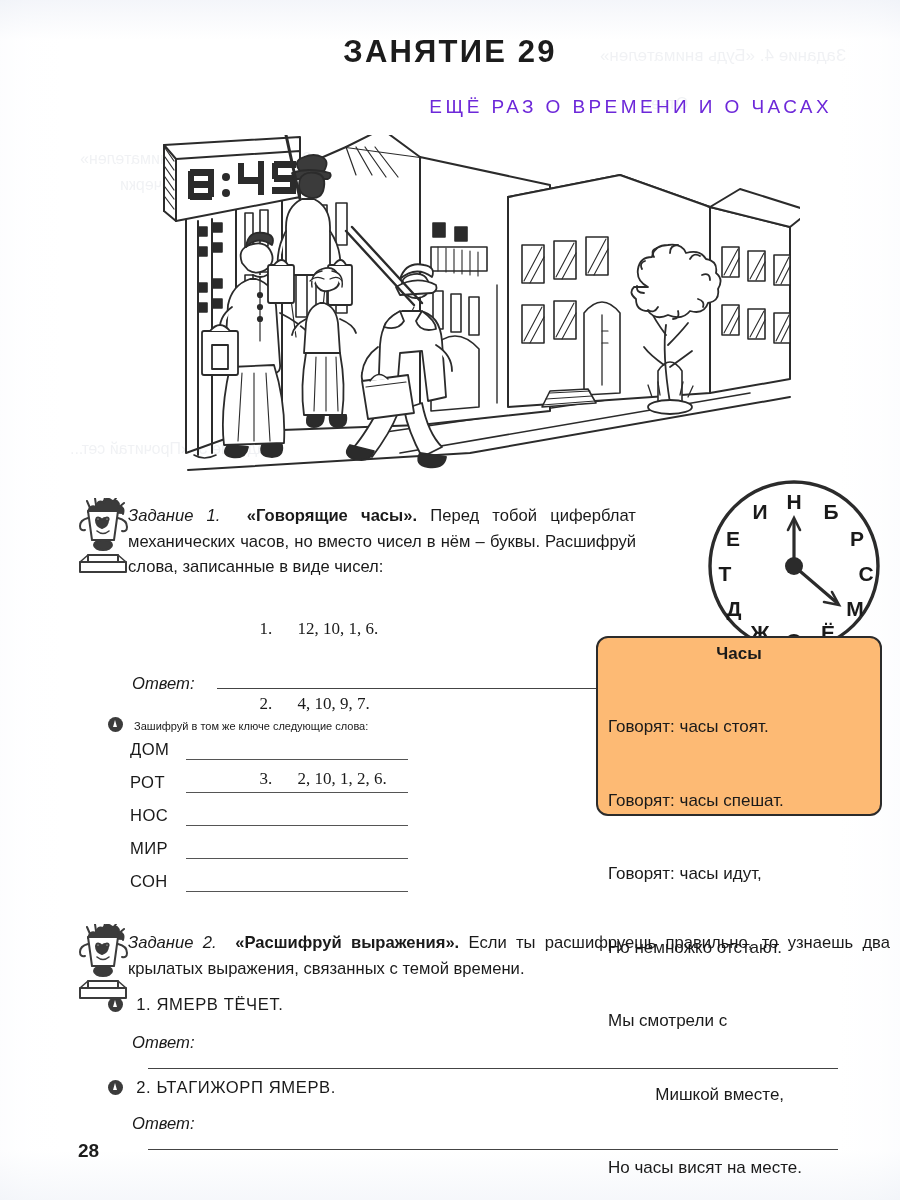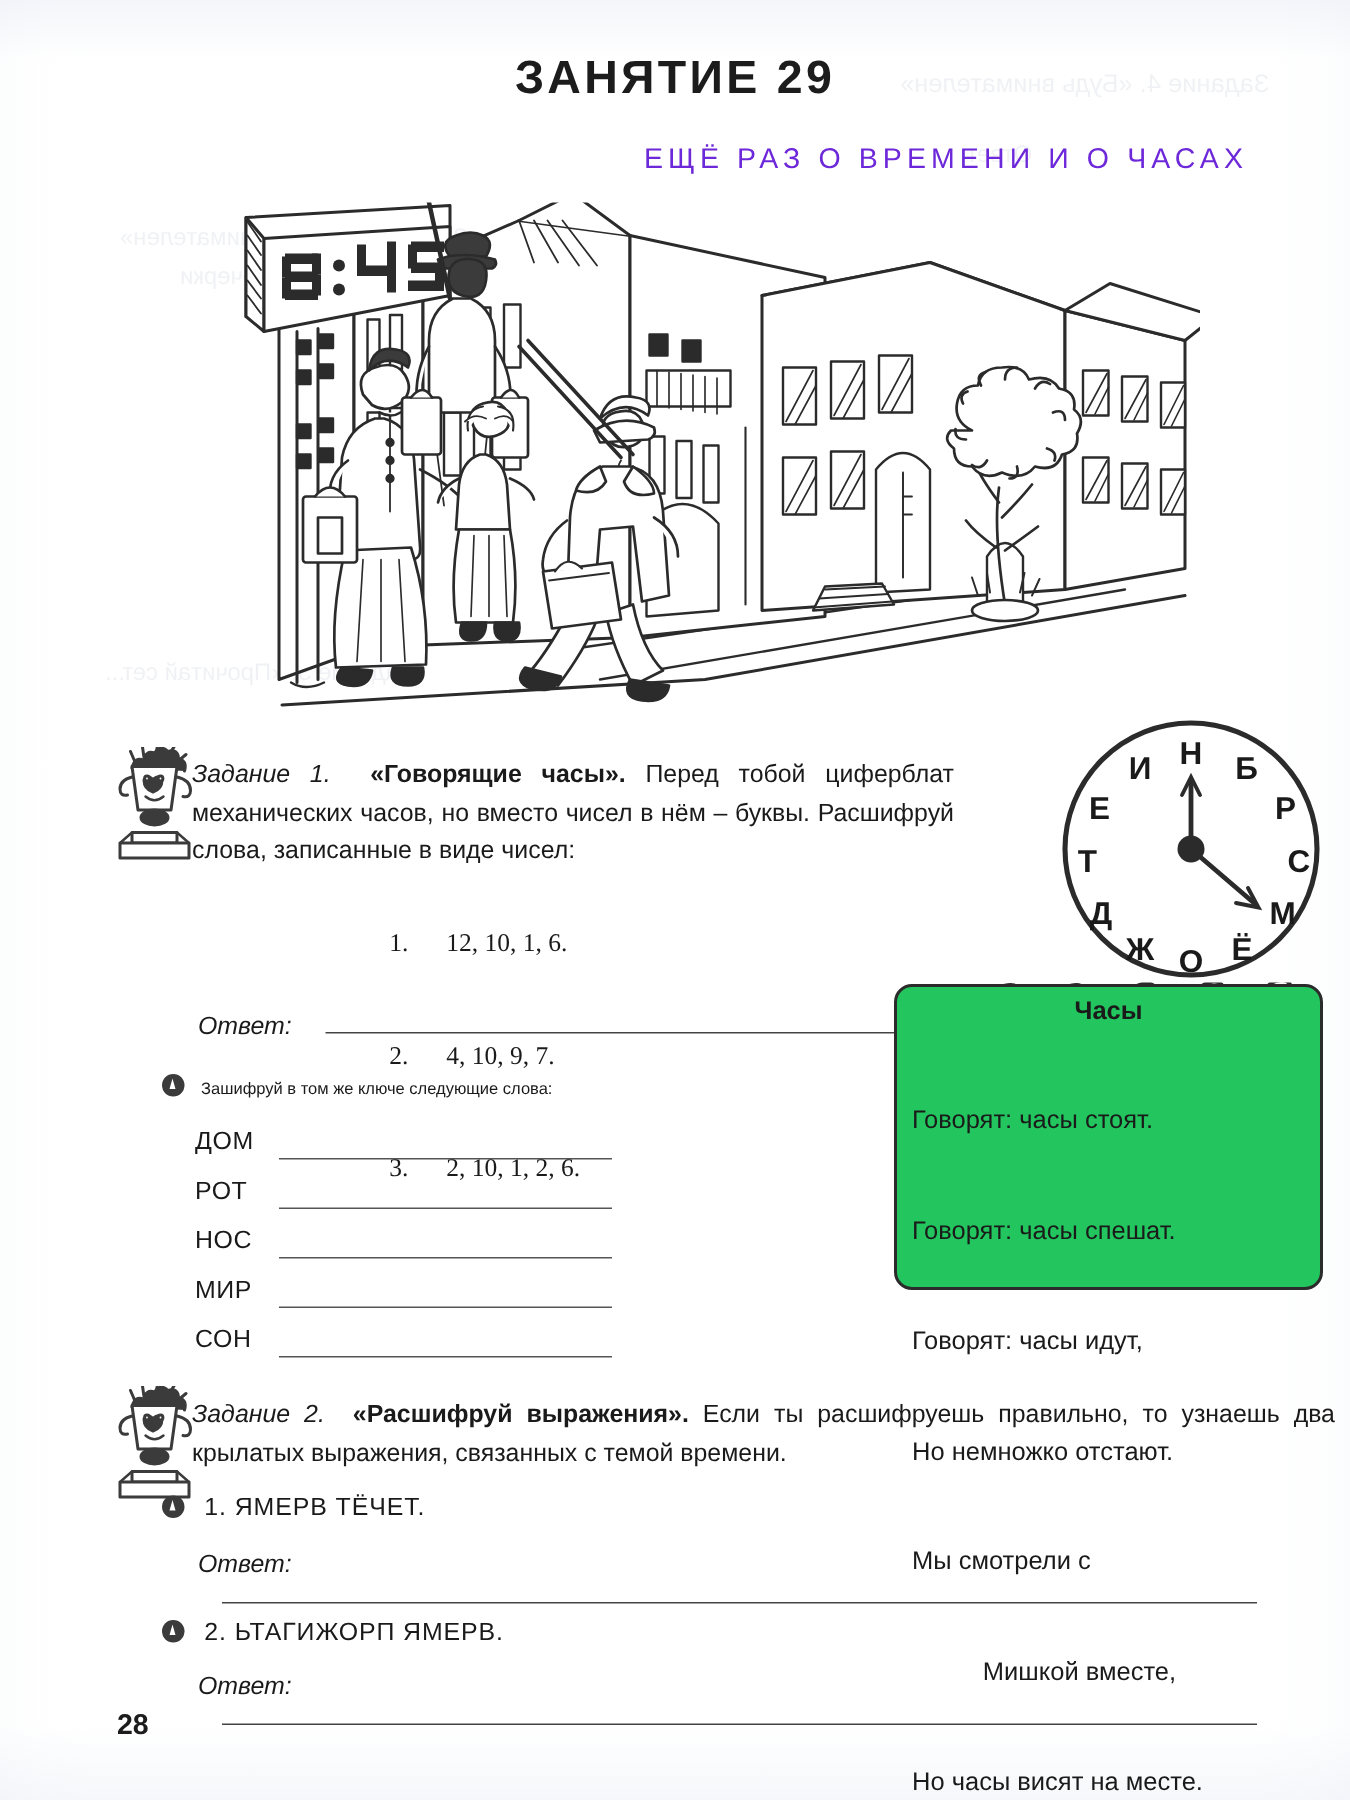--- a/index.html
+++ b/index.html
@@ -144,21 +144,21 @@
     line-height: 24px;
   }
 
   .word-list {
     position: absolute;
     font-size: 16.6px;
   }
   .word-list .wrow {
     height: 33px;
     display: flex;
-    align-items: flex-end;
+    align-items: flex-start;
   }
   .word-list .wlabel {
     width: 56px;
     letter-spacing: .4px;
     padding-bottom: 2px;
   }
   .word-list .wrule {
     border-bottom: 1.3px solid #555;
     height: 19px;
   }
@@ -169,26 +169,26 @@
     left: 706px;
     top: 478px;
     width: 176px;
     height: 176px;
   }
 
   
   .note {
     position: absolute;
     left: 596px;
-    top: 656px;
+    top: 636px;
     width: 286px;
-    height: 204px;
+    height: 180px;
     border: 2.4px solid #2b2b2b;
     border-radius: 12px;
-    background: #22c55e;
+    background: #fdba74;
     box-sizing: border-box;
   }
   .note-rings {
     position: absolute;
     left: 596px;
     top: 655px;
     width: 286px;
     height: 34px;
   }
   .note-title {

